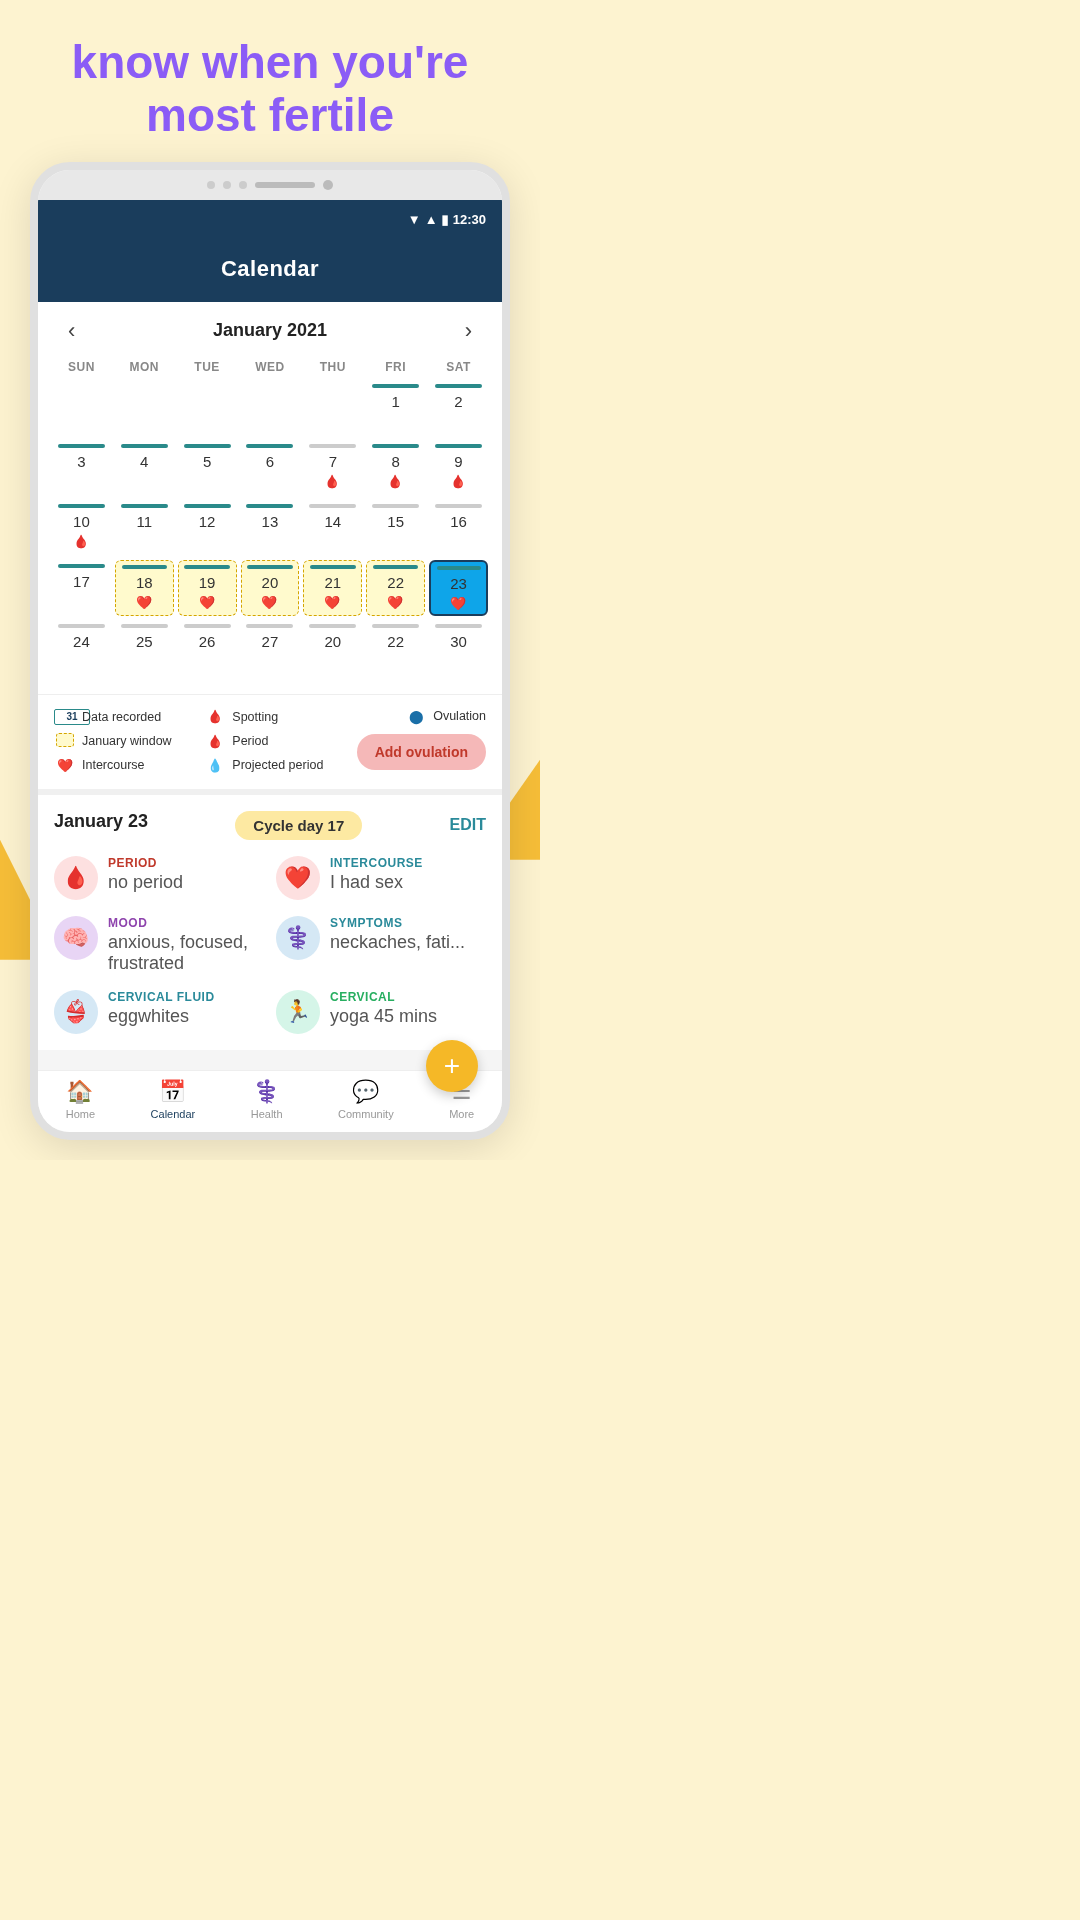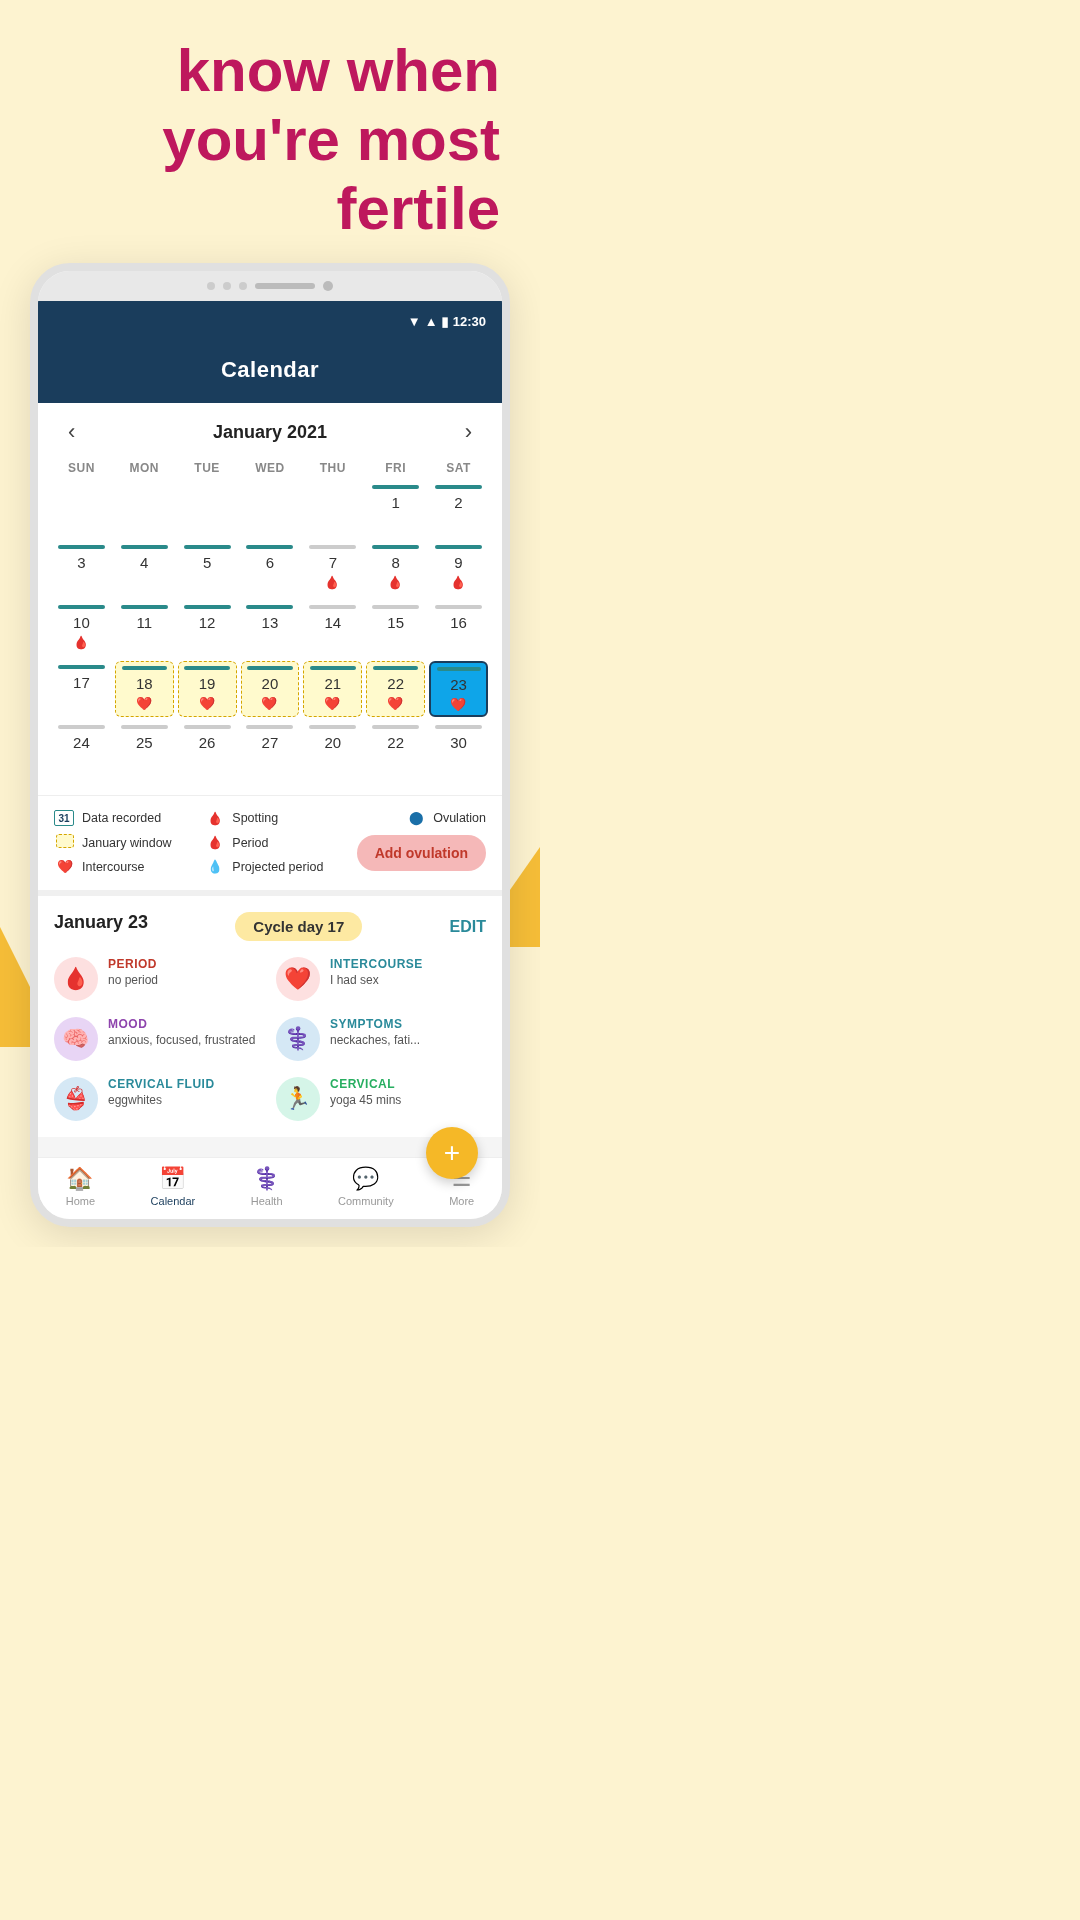--- a/index.html
+++ b/index.html
@@ -10,24 +10,24 @@
       background-color: #fdf3d0;
       font-family: 'Helvetica Neue', Arial, sans-serif;
       display: flex;
       flex-direction: column;
       align-items: center;
       overflow-x: hidden;
     }
 
     
     .hero-title {
-      font-size: 60px;
+      font-size: 46px;
       font-weight: 800;
-      color: #be185d;
-      text-align: right;
+      color: #8b5cf6;
+      text-align: center;
       padding: 36px 40px 20px;
       line-height: 1.15;
     }
 
     
     .phone-wrap {
       width: 480px;
       background: #f5f5f5;
       border-radius: 40px;
       border: 8px solid #e0e0e0;
@@ -179,21 +179,21 @@
     .legend-box {
       width: 18px;
       height: 14px;
       background: #fffacd;
       border: 1.5px dashed #d4a500;
       border-radius: 3px;
       display: inline-block;
     }
 
     .legend-num-box {
-      width: 20px;
+      width: 36px;
       height: 16px;
       background: white;
       border: 1.5px solid #2a8a8a;
       border-radius: 2px;
       display: flex;
       align-items: center;
       justify-content: center;
       font-size: 10px;
       font-weight: 700;
       color: #1a3d5c;
@@ -275,21 +275,21 @@
     .icon-lavender { background: #e8d5f5; }
     .icon-blue { background: #d5e8f5; }
     .icon-green { background: #d5f5e8; }
 
     .detail-text .detail-label {
       font-size: 12px;
       font-weight: 700;
       letter-spacing: 0.5px;
     }
     .detail-text .detail-value {
-      font-size: 12px;
+      font-size: 18px;
       color: #555;
       margin-top: 2px;
     }
 
     .label-red { color: #c0392b; }
     .label-teal { color: #2a8a9a; }
     .label-purple { color: #8e44ad; }
     .label-green { color: #27ae60; }
 
     

